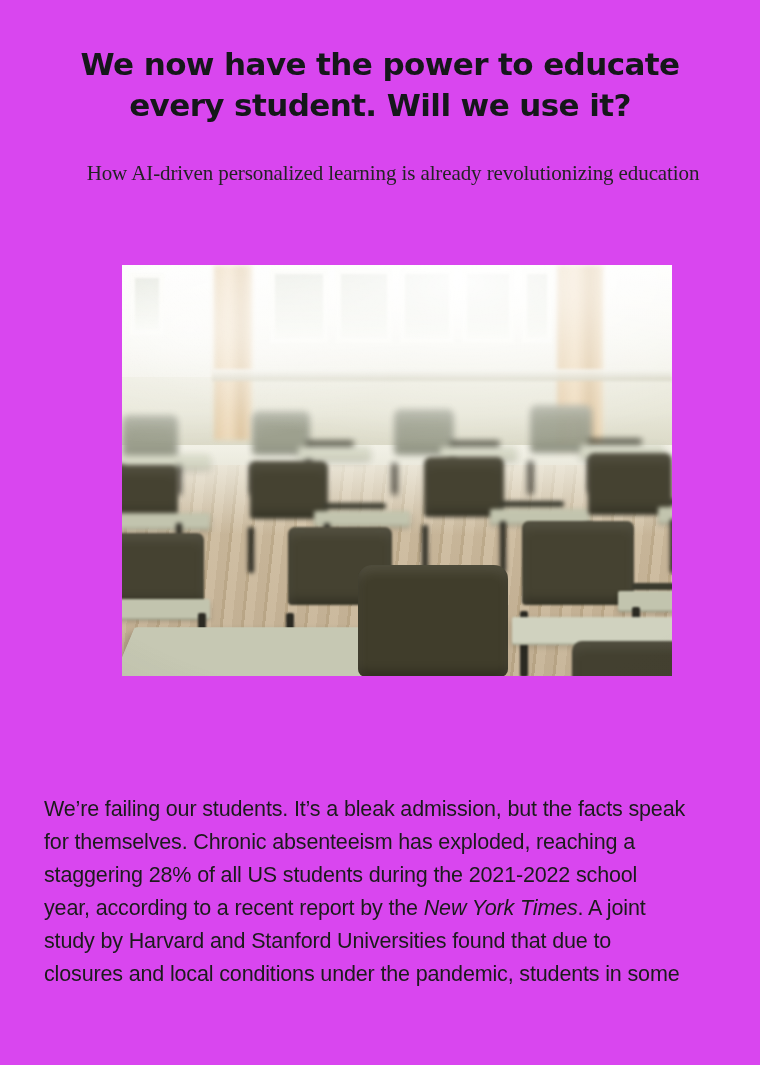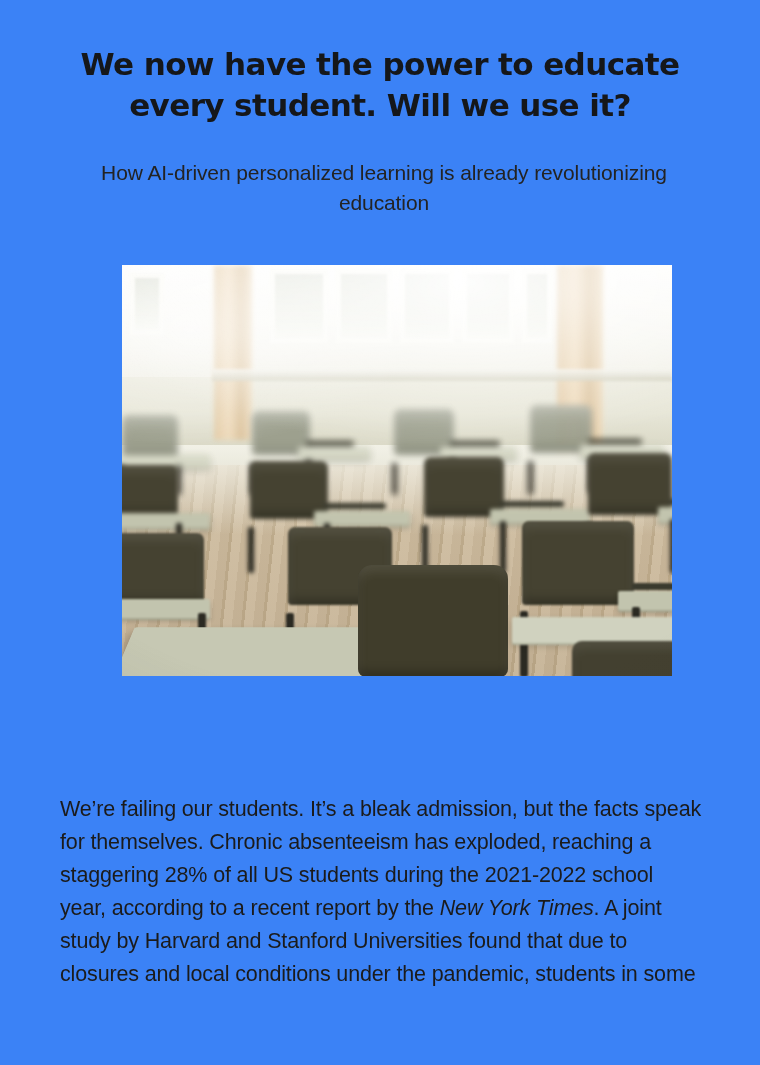--- a/index.html
+++ b/index.html
@@ -13,21 +13,21 @@
     overflow: hidden;
     font-family: "Liberation Sans", sans-serif;
     color: #141414;
     -webkit-font-smoothing: antialiased;
   }
 
   .page {
     position: relative;
     width: 760px;
     height: 1065px;
-    background: #3b82f6;
+    background: #d946ef;
     box-sizing: border-box;
   }
 
   
   .article-title {
     position: absolute;
     top: 44px;
     left: 50px;
     width: 660px;
     margin: 0;
@@ -37,25 +37,25 @@
     font-size: 31px;
     line-height: 41px;
     letter-spacing: -0.6px;
     color: #15171a;
   }
 
   
   .article-subtitle {
     position: absolute;
     top: 158px;
-    left: 74px;
+    left: 83px;
     width: 620px;
     margin: 0;
     text-align: center;
-    font-family: Liberation Sans, sans-serif;
+    font-family: Liberation Serif, serif;
     font-weight: 400;
     font-size: 21px;
     line-height: 30px;
     letter-spacing: -0.1px;
     color: #232323;
   }
 
   
   .hero-figure {
     position: absolute;
@@ -209,21 +209,21 @@
     margin: 0;
     font-family: "Liberation Sans", sans-serif;
     font-weight: 700;
     font-size: 20px;
     line-height: 26px;
     color: #111111;
   }
   .body-copy {
     position: absolute;
     top: 793px;
-    left: 60px;
+    left: 44px;
     width: 642px;
     margin: 0;
     font-family: "Liberation Sans", sans-serif;
     font-weight: 400;
     font-size: 21.5px;
     line-height: 33px;
     letter-spacing: -0.15px;
     color: #1b1b1b;
   }
   .body-copy em { font-style: italic; }

